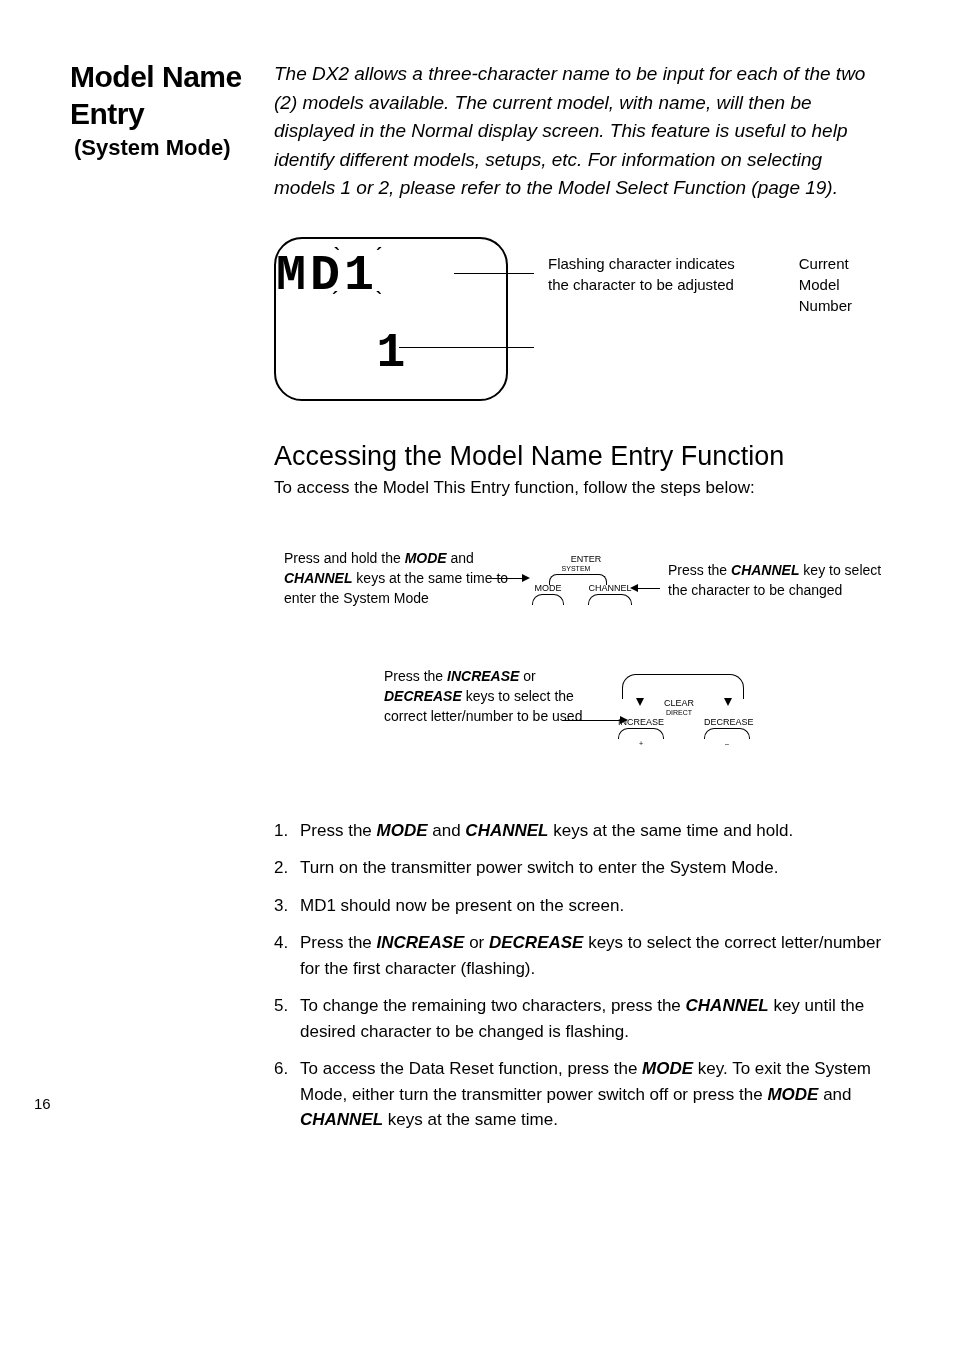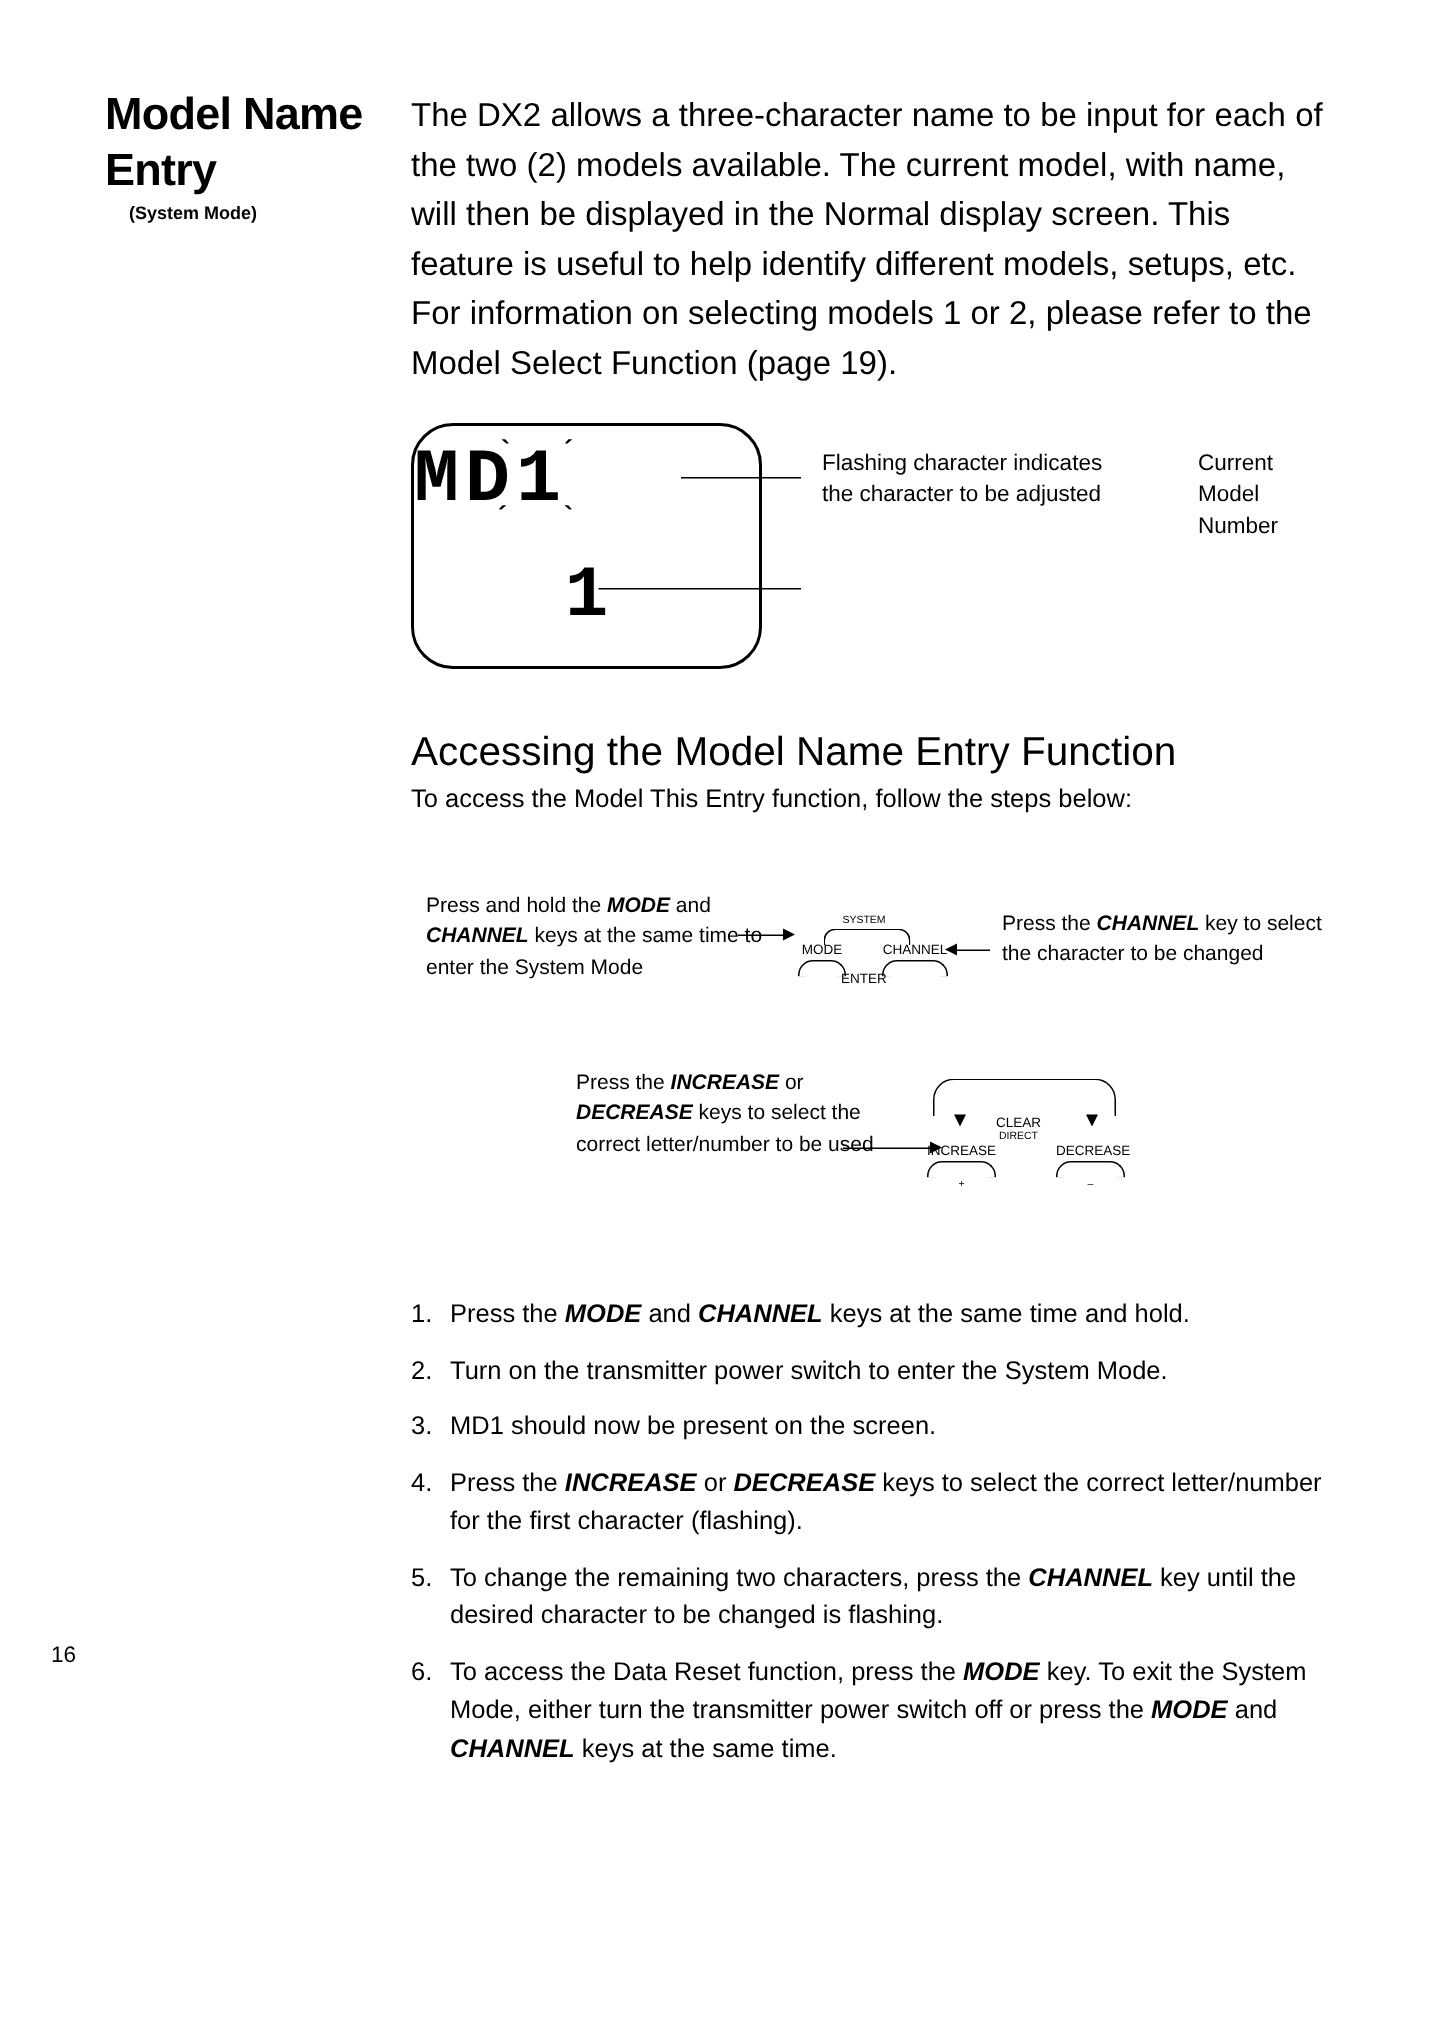--- a/index.html
+++ b/index.html
@@ -29,28 +29,29 @@
     flex: 1;
   }
   .h1 {
     font-size: 30px;
     font-weight: 700;
     line-height: 1.15;
     margin: 0 0 2px 0;
     letter-spacing: -0.5px;
   }
   .h1-sub {
-    font-size: 12px;
-    font-weight: 700;
-    margin: 4px 0 0 16px;
+    font-size: 22px;
+    font-weight: 700;
+    margin: 4px 0 0 4px;
   }
   .intro {
-    font-size: 22px;
+    font-size: 19px;
     line-height: 1.5;
-    margin: 0 0 24px 0;
+    margin: 0 0 34px 0;
+    font-style: italic;
   }
   .lcd-row {
     display: flex;
     align-items: flex-start;
     gap: 40px;
     margin-bottom: 40px;
   }
   .lcd {
     width: 230px;
     height: 160px;
@@ -222,21 +223,21 @@
 
       <div class="diagram-block">
 
         <div class="d-text" style="left:10px; top:0; width:230px;">
           <span>Press and hold the </span><span class="kbold">MODE</span><span> and </span><span class="kbold">CHANNEL</span><span> keys at the same time to enter the System Mode</span>
         </div>
 
         <div class="arrow-line" style="left:218px; top:30px; width:32px; height:1px;"></div>
         <div class="arrow-head right" style="left:248px; top:26px;"></div>
 
-        <div class="center-label" style="left:277px; top:6px; width:50px;margin-top:48px;">ENTER</div>
+        <div class="center-label" style="left:287px; top:6px; width:50px;">ENTER</div>
         <div class="center-label" style="left:277px; top:17px; width:50px; font-size:7px;">SYSTEM</div>
 
         <div style="position:absolute; left:275px; top:26px; width:56px; height:10px; border:1px solid #000; border-bottom:none; border-radius:8px 8px 0 0;"></div>
 
         <div class="key" style="left:258px; top:36px;">
           <div class="klabel">MODE</div>
           <div class="kshape"></div>
         </div>
 
         <div class="key" style="left:314px; top:36px; width:44px;">

